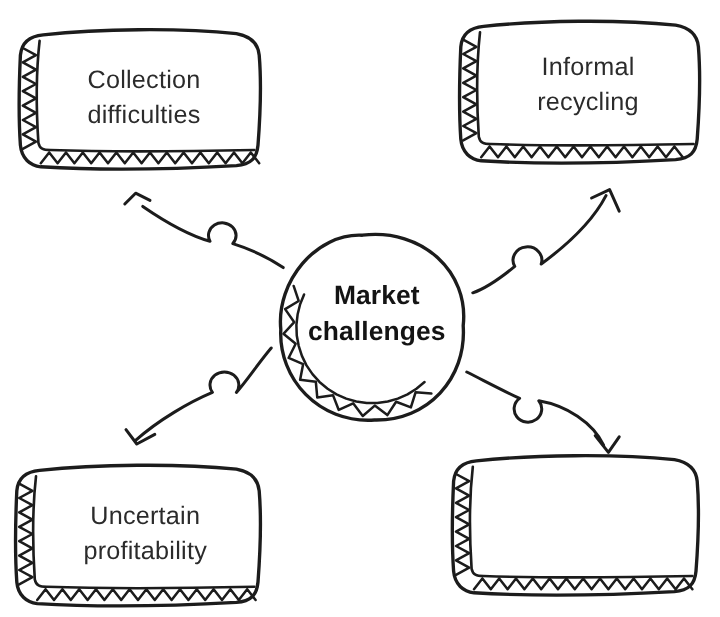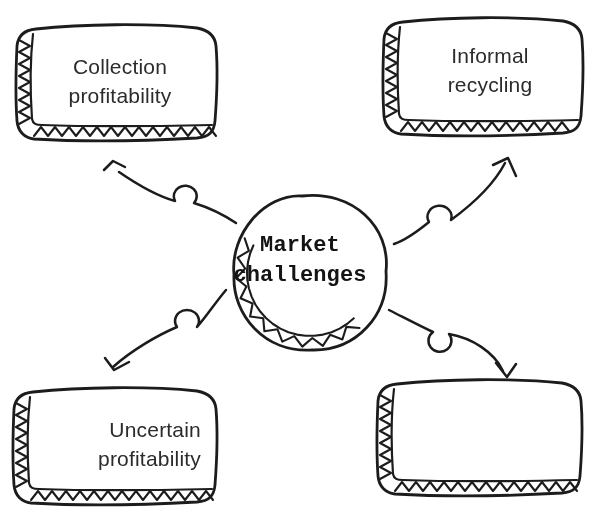--- a/index.html
+++ b/index.html
@@ -7,23 +7,23 @@
   .canvas{position:relative;width:600px;height:514px;background:#ffffff;font-family:"Liberation Sans",sans-serif;}
   .canvas svg{position:absolute;left:0;top:0;}
   .label{
     position:absolute;transform:translate(-50%,-50%);
     text-align:center;font-size:21px;line-height:1.36;
     color:#2b2b2b;letter-spacing:0.2px;white-space:normal;
   }
   .label.center{font-weight:700;font-size:22px;color:#141414;letter-spacing:0.1px;}
   #lbl-tl{left:120px;top:82px;width:180px;}
   #lbl-tr{left:490px;top:71px;width:120px;}
-  #lbl-bl{left:121px;top:445px;width:160px;text-align:right;}
+  #lbl-bl{left:121px;top:445px;width:160px;}
   #lbl-br{left:486px;top:438px;width:170px;}
-  #lbl-c{left:300px;top:261px;width:140px;font-family:Liberation Mono, monospace;}
+  #lbl-c{left:314px;top:261px;width:140px;}
 </style>
 </head>
 <body>
 
 <div class="canvas">
   <svg id="sketch" width="600" height="514" viewBox="0 0 600 514">
       <g>
         <path d="M 36 29
      C 82.33 24, 148.66 23, 197 28
      C 208 30, 215 35, 216 46
@@ -111,21 +111,21 @@
       <g>
         <path d="M 226 290 C 215 303 206 317 197 327 A 12 11 0 1 0 177 327 C 158 335 132 350 113 367" fill="none" stroke="#1c1c1c" stroke-width="2.5" stroke-linecap="round" stroke-linejoin="round"></path>
         <path d="M 105 358 L 114 370 L 129 362" fill="none" stroke="#1c1c1c" stroke-width="2.5" stroke-linecap="round" stroke-linejoin="round"></path>
       </g>
       <g>
         <path d="M 389 310 C 403 317 418 325 433 332 A 11.5 11 0 1 0 449 334 C 472 338 494 352 503 371" fill="none" stroke="#1c1c1c" stroke-width="2.5" stroke-linecap="round" stroke-linejoin="round"></path>
         <path d="M 496 363 L 507 377 L 516 364" fill="none" stroke="#1c1c1c" stroke-width="2.5" stroke-linecap="round" stroke-linejoin="round"></path>
       </g>
     </svg>
 
-  <div class="label" id="lbl-tl">Collection profitability</div>
+  <div class="label" id="lbl-tl">Collection difficulties</div>
 
   <div class="label" id="lbl-tr">Informal recycling</div>
 
   <div class="label" id="lbl-bl">Uncertain profitability</div>
 
 
   <div class="label center" id="lbl-c">Market challenges</div>
 </div>
 
 </body></html>

